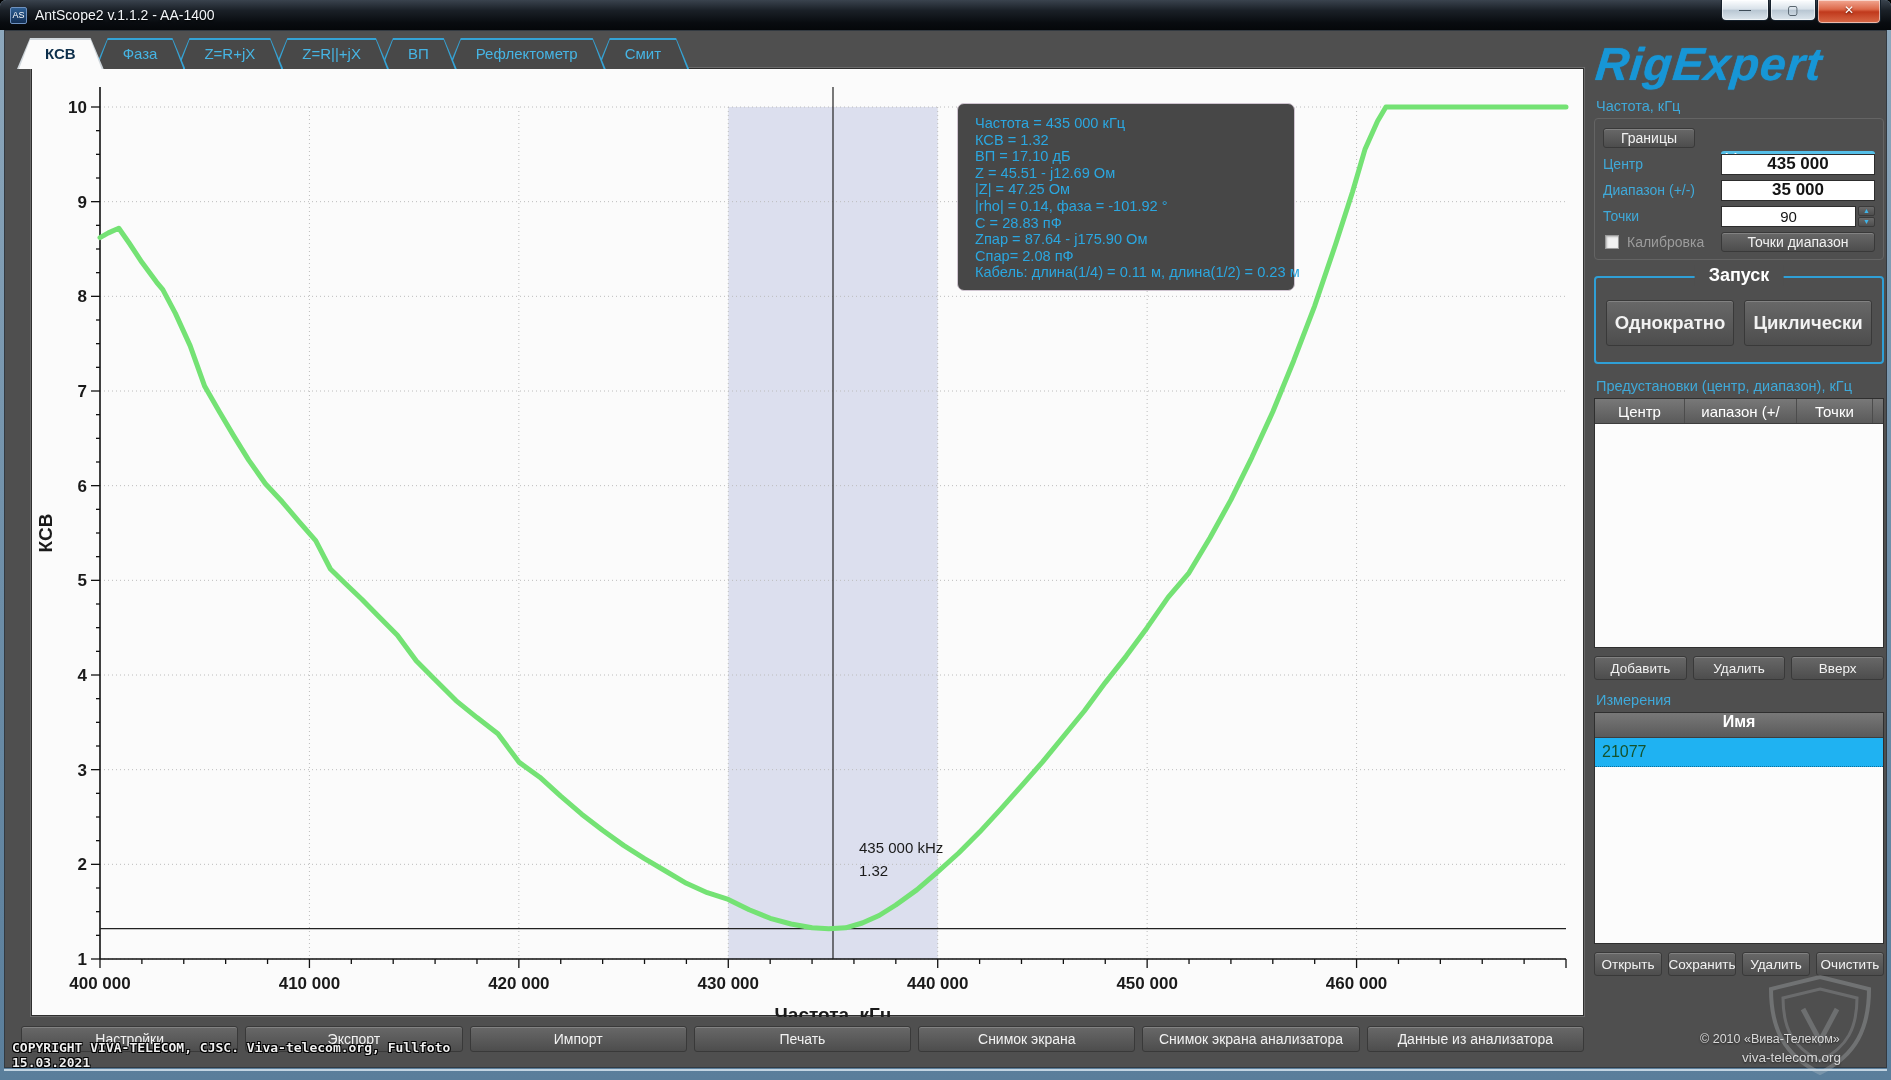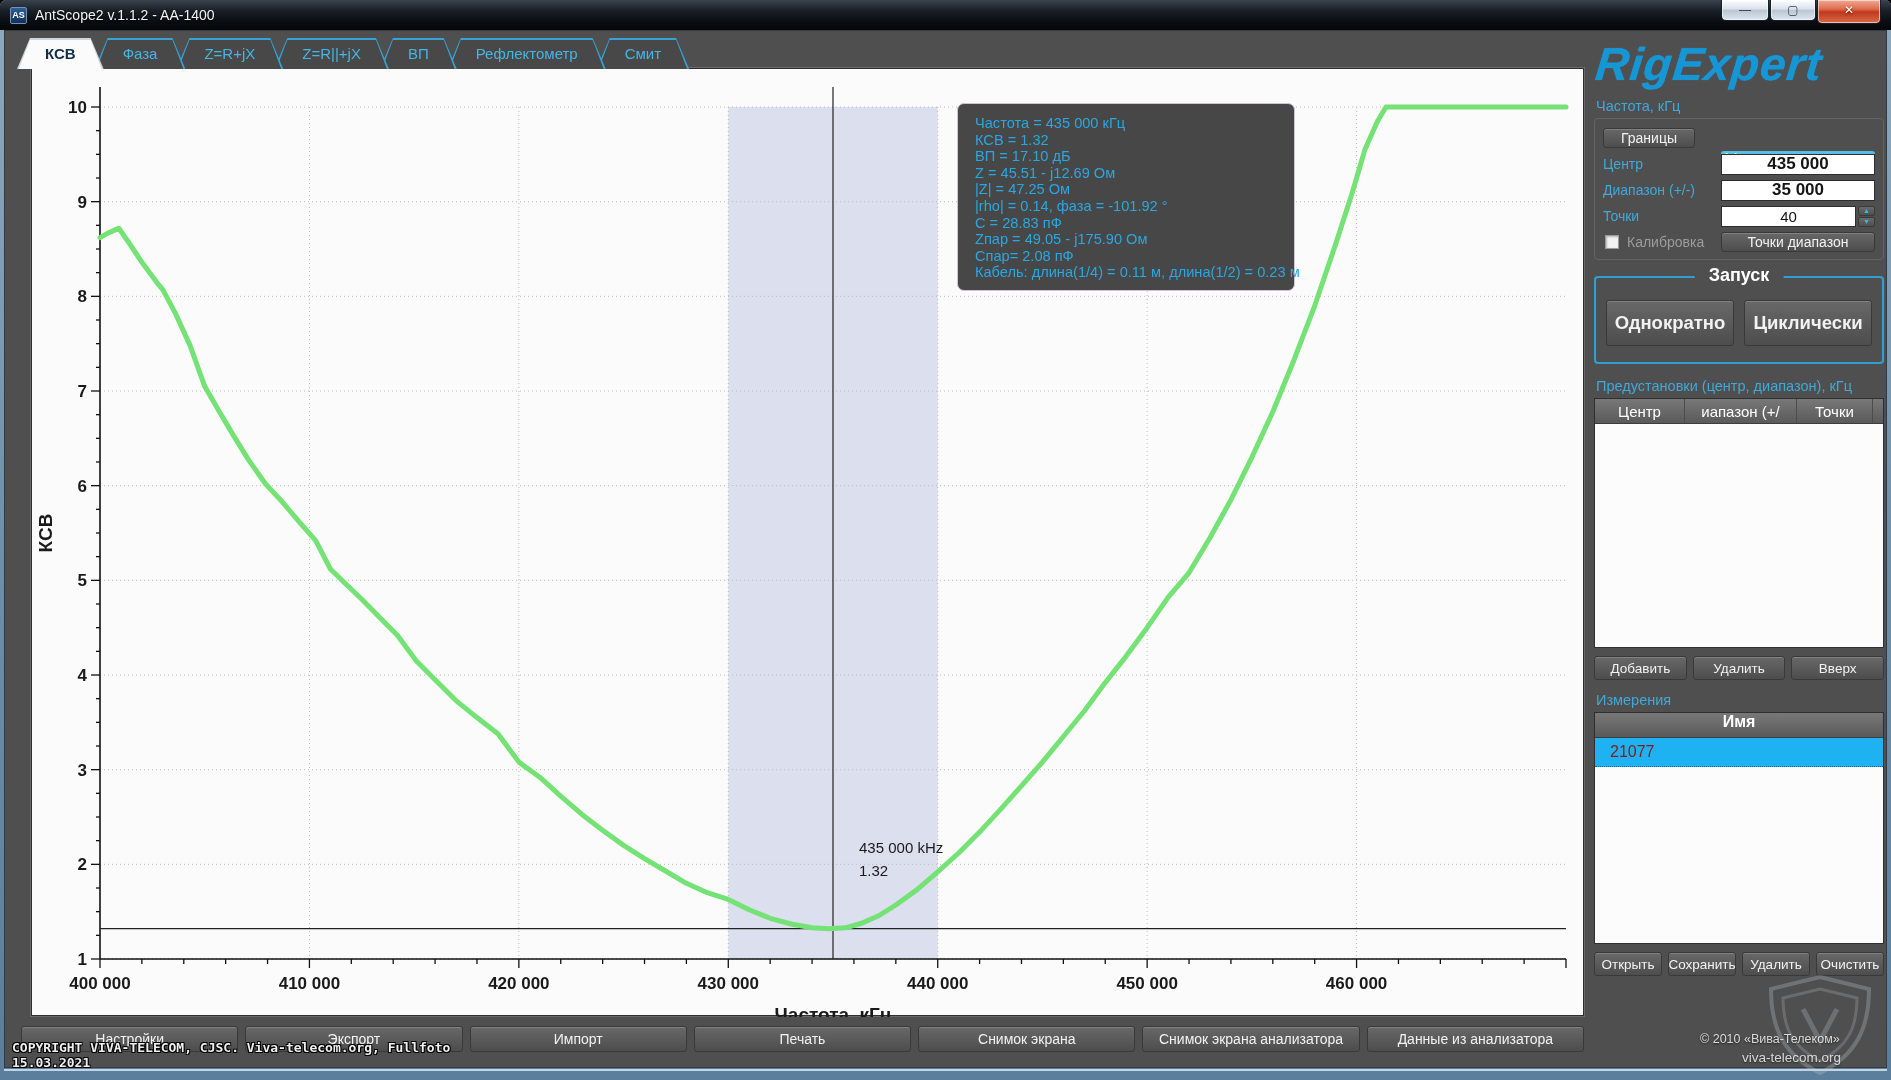--- a/index.html
+++ b/index.html
@@ -9,21 +9,21 @@
   
   .window { position:absolute; inset:0;
             background:linear-gradient(180deg,#8fa9bd 0%,#6d8ea8 55%,#5a7e9b 100%);
             border-radius:6px 6px 0 0; }
   .titlebar { position:absolute; top:0; left:0; right:0; height:30px;
               background:linear-gradient(180deg,#3a434e 0%,#1a2027 35%,#090c10 75%,#05070a 100%);
               border-radius:6px 6px 0 0; display:flex; align-items:center; gap:8px;
               padding-left:10px; color:#fff; }
   .app-icon { width:17px; height:17px; background:linear-gradient(#2c5b90,#153túl)  }
   .app-icon { width:17px; height:17px; background:linear-gradient(#2e5f94,#132f55);
-              border:1px solid #6f92c0; color:#fff; font-size:9px; font-weight:700;
+              border:1px solid #6f92c0; color:#fff; font-size:9px; font-weight:400;
               display:flex; align-items:center; justify-content:center; border-radius:2px; }
   .title-text { font-size:14px; color:#f2f5f8; text-shadow:0 1px 2px #000; }
   .win-buttons { position:absolute; right:10px; top:0; display:flex; }
   .win-btn { height:21px; border:1px solid #15202b; border-top:none;
              border-radius:0 0 5px 5px; margin-left:1px;
              background:linear-gradient(180deg,#fdfeff 0%,#d9e2ea 45%,#b9c7d3 52%,#dde6ed 100%);
              color:#2d3b46; font-size:12px; line-height:20px; text-align:center;
              box-shadow:inset 0 0 0 1px rgba(255,255,255,.55); }
   .win-btn.min { width:48px; }
   .win-btn.max { width:46px; }
@@ -93,22 +93,22 @@
   .run-row { display:flex; gap:10px;text-align:right; }
   .run-btn { flex:1; height:46px; font-size:18.5px; font-weight:700; }
 
   .panel-white { background:#fcfcfc; border:1px solid #2f2f2f; }
   .tbl-head { height:25px; background:linear-gradient(#787878,#5a5a5a); color:#fff;
               display:flex; font-size:15px; border-bottom:1px solid #3d3d3d; }
   .tbl-col { display:flex; align-items:center; justify-content:center;
              border-right:1px solid #4c4c4c; overflow:hidden; white-space:nowrap; }
   .btn-row { display:flex; gap:6px; margin-top:8px; }
   .btn-row .btn { flex:1; height:24px; font-size:13.5px; }
-  .meas-row-sel { height:29px; background:#1fb2f2; color:#7f1d1d; font-size:16px;
-             display:flex; align-items:center; padding-left:15px;
+  .meas-row-sel { height:29px; background:#1fb2f2; color:#14532d; font-size:16px;
+             display:flex; align-items:center; padding-left:7px;
              border-bottom:1px dotted #0b6e9e; }
 
   
   .toolbar { position:absolute; left:16px; top:995px; width:1563px; height:26px;
              display:flex; gap:7px; }
   .toolbar .btn { flex:1; font-size:14px; }
 
   
   .wm-copy { position:absolute; left:12px; top:1040px; z-index:40;
              font-family:"DejaVu Sans Mono","Liberation Mono",monospace;
@@ -285,21 +285,21 @@
         </svg>
       <div class="tooltip">
         <ul id="tooltip-lines">
             <li>Частота = 435 000 кГц</li>
             <li>КСВ = 1.32</li>
             <li>ВП = 17.10 дБ</li>
             <li>Z = 45.51 - j12.69 Ом</li>
             <li>|Z| = 47.25 Ом</li>
             <li>|rho| = 0.14, фаза = -101.92 °</li>
             <li>C = 28.83 пФ</li>
-            <li>Zпар = 49.05 - j175.90 Ом</li>
+            <li>Zпар = 87.64 - j175.90 Ом</li>
             <li>Спар= 2.08 пФ</li>
             <li>Кабель: длина(1/4) = 0.11 м, длина(1/2) = 0.23 м</li>
           </ul>
       </div>
     </div>
 
     <div class="sidebar">
       <div class="logo">RigExpert</div>
 
       <div class="side-label" style="margin-top:8px;">Частота, кГц</div>
@@ -314,21 +314,21 @@
           <div class="freq-label">Центр</div>
           <div class="num-input">435 000</div>
         </div>
         <div class="freq-row">
           <div class="freq-label">Диапазон (+/-)</div>
           <div class="num-input">35 000</div>
         </div>
         <div class="freq-row">
           <div class="freq-label">Точки</div>
           <div class="spin-wrap">
-            <div class="num-input" style="font-weight:400; font-size:15px;">40</div>
+            <div class="num-input" style="font-weight:400; font-size:15px;">90</div>
             <div class="spin-btns">
               <div class="spin-btn">▲</div>
               <div class="spin-btn">▼</div>
             </div>
           </div>
         </div>
         <div class="freq-row" style="margin-bottom:0;">
           <div class="chk"></div>
           <div class="chk-label">Калибровка</div>
           <div class="btn btn-range">Точки диапазон</div>

